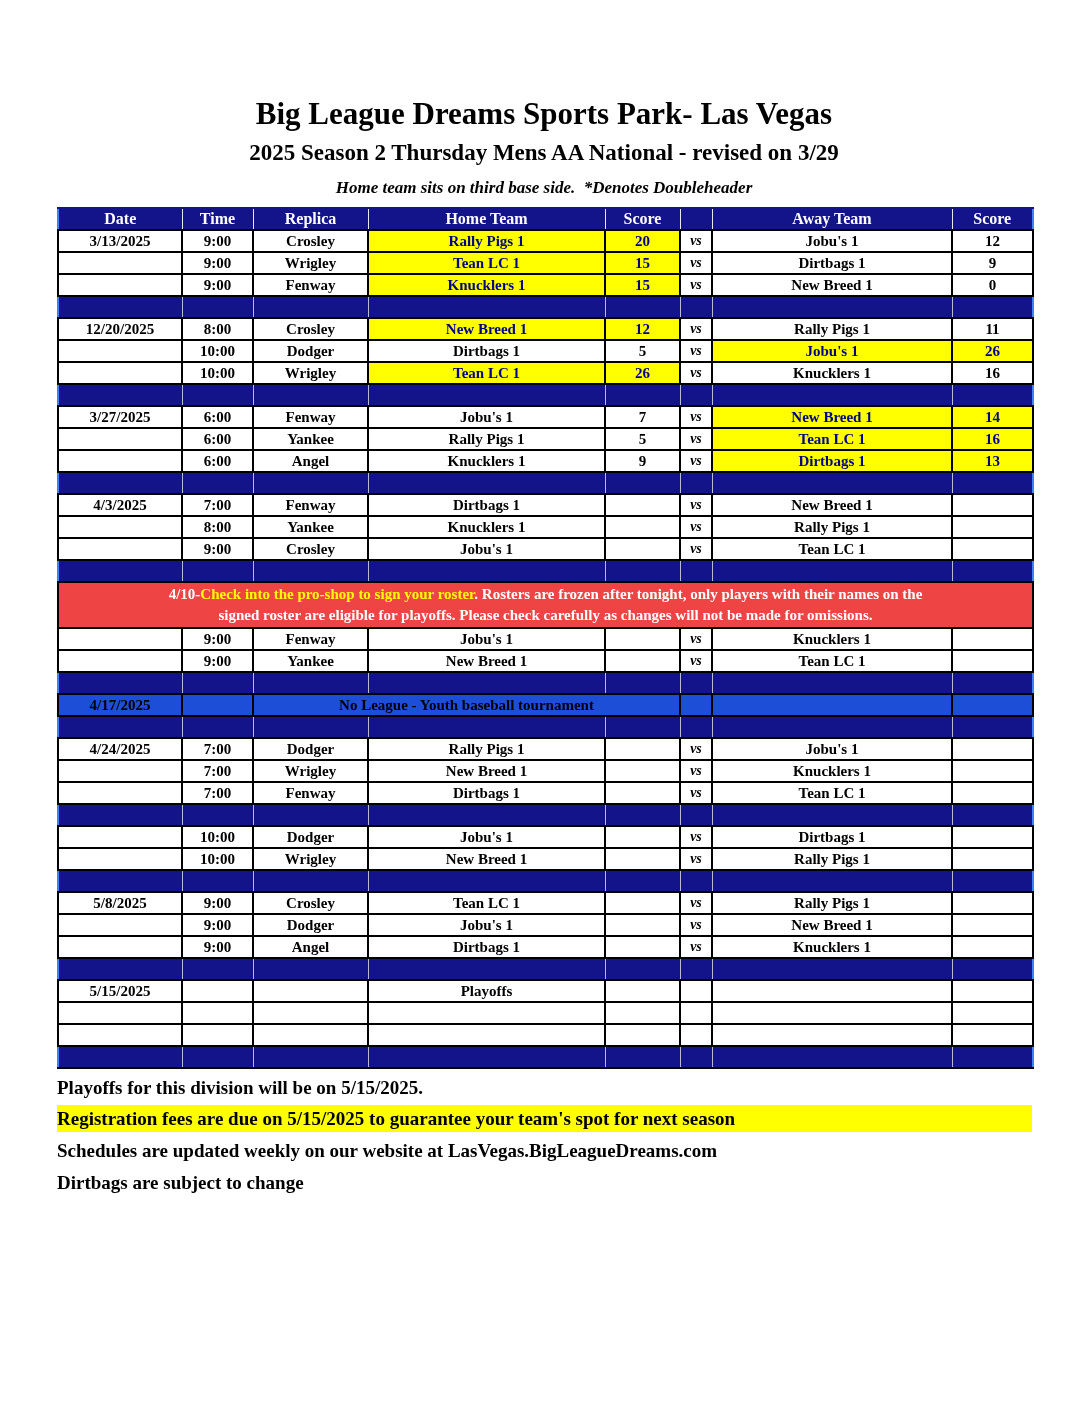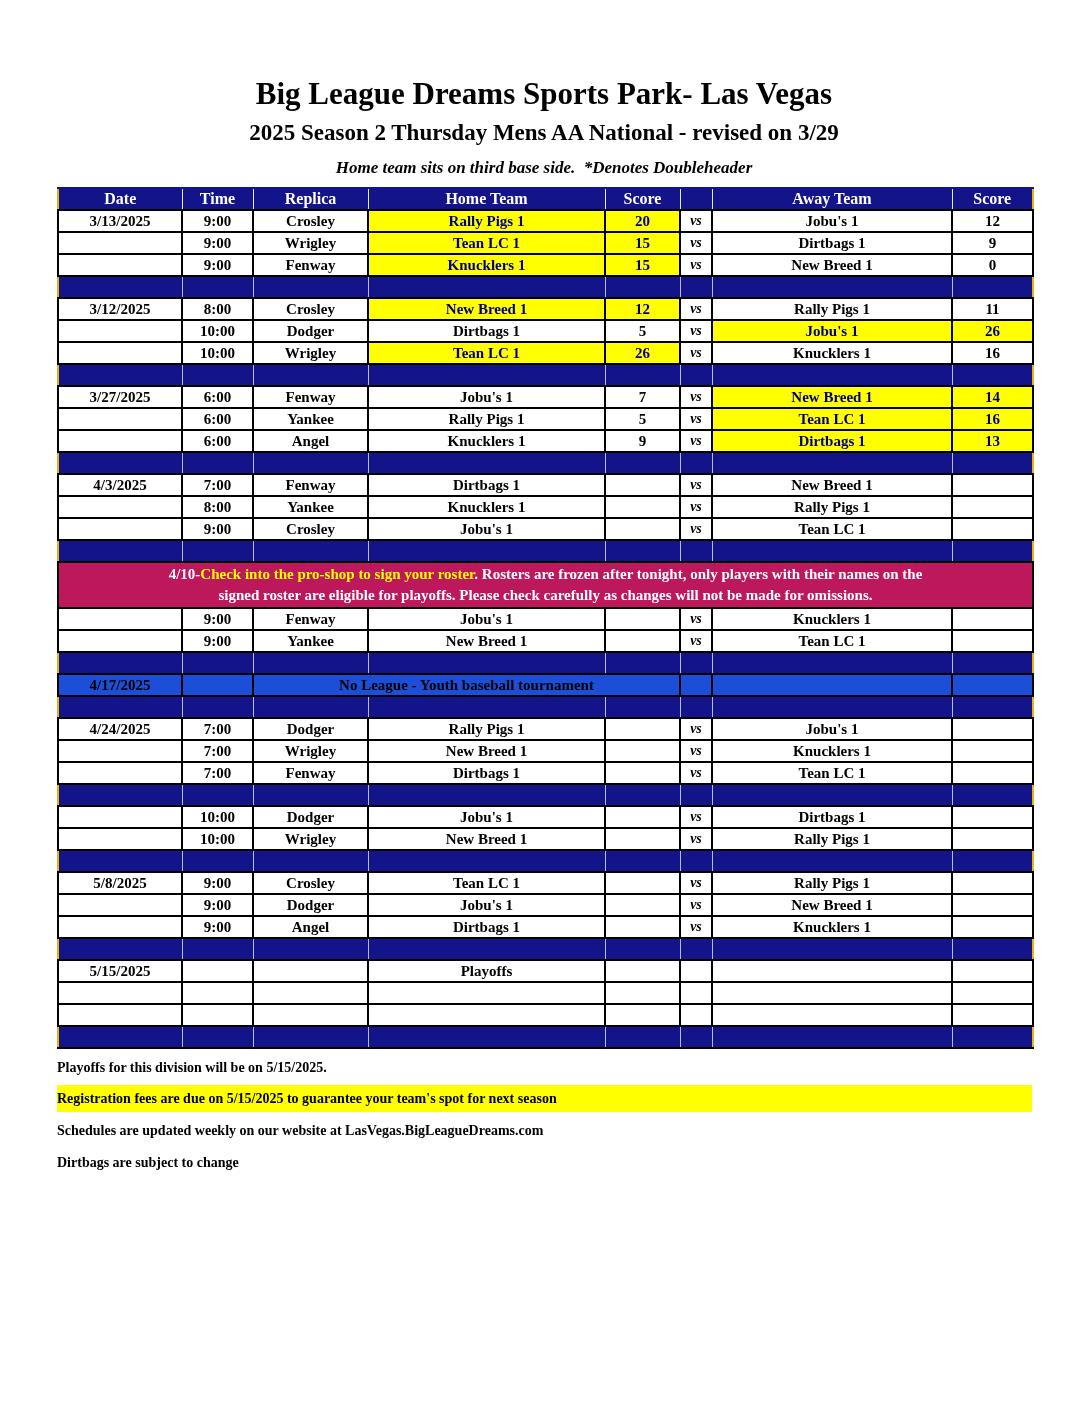--- a/index.html
+++ b/index.html
@@ -1,35 +1,35 @@
 <!DOCTYPE html>
 <html><head>
 <meta charset="utf-8">
 <style>
   html,body{margin:0;padding:0;background:#fff;}
   body{width:1088px;height:1408px;font-family:"Liberation Serif",serif;color:#000;}
-  .page{padding-top:76px;}
+  .page{padding-top:96px;}
   .title{font-size:31px;font-weight:bold;text-align:center;margin:0;}
   .subtitle{font-size:23px;font-weight:bold;text-align:center;margin-top:8px;}
   .note{font-size:17px;font-weight:bold;font-style:italic;text-align:center;margin-top:12px;white-space:pre;}
-  table.sched{border-collapse:collapse;table-layout:fixed;width:975px;margin:9px 0 0 57px;border:2px solid #eab308;}
+  table.sched{border-collapse:collapse;table-layout:fixed;width:975px;margin:9px 0 0 57px;border:2px solid #3b82f6;}
   table.sched td,table.sched th{height:20px;line-height:20px;padding:0;text-align:center;vertical-align:middle;
       font-weight:bold;font-size:15px;overflow:hidden;white-space:nowrap;}
   tr.head-row th{background:#13138a;color:#fff;font-size:16px;
       border-top:2px solid #13138a;border-bottom:2px solid #000;border-left:1px solid #e8e8f4;border-right:1px solid #e8e8f4;}
   tr.game-row td{background:#fff;border:2px solid #000;}
   tr.game-row td.hl{background:#ffff00;color:#00008b;}
   tr.game-row td.vs{font-style:italic;font-size:14px;margin-left:6px;}
   tr.sep-row td{background:#13138a;border-top:2px solid #000;border-bottom:2px solid #000;
       border-left:1px solid #b9b9d6;border-right:1px solid #b9b9d6;}
-  tr.notice-row td{background:#be185d;color:#fff;border:2px solid #000;height:44px;line-height:21px;font-size:15px;}
+  tr.notice-row td{background:#ef4444;color:#fff;border:2px solid #000;height:44px;line-height:21px;font-size:15px;}
   tr.notice-row .nhl{color:#ffff00;}
   tr.special-row td{background:#1d4ed8;border:2px solid #000;}
   .footer{margin-left:57px;width:975px;}
-  .fline{font-size:14px;font-weight:bold;margin-top:6px;line-height:26px;}
+  .fline{font-size:19px;font-weight:bold;margin-top:6px;line-height:26px;}
   .fline.hl-yellow{background:#ffff00;line-height:27px;margin-top:4px;}
 </style>
 </head>
 <body>
 
 <div class="page">
   <div class="title">Big League Dreams Sports Park- Las Vegas</div>
   <div class="subtitle">2025 Season 2 Thursday Mens AA National - revised on 3/29</div>
   <div class="note">Home team sits on third base side.  *Denotes Doubleheader</div>
 
@@ -89,21 +89,21 @@
           <td></td>
           <td></td>
           <td></td>
           <td></td>
           <td></td>
           <td></td>
           <td></td>
           <td></td>
         </tr>
         <tr class="game-row">
-          <td>3/12/2025</td>
+          <td>12/20/2025</td>
           <td>8:00</td>
           <td>Crosley</td>
           <td class="hl">New Breed 1</td>
           <td class="hl">12</td>
           <td class="vs">vs</td>
           <td>Rally Pigs 1</td>
           <td>11</td>
         </tr>
         <tr class="game-row">
           <td></td>

